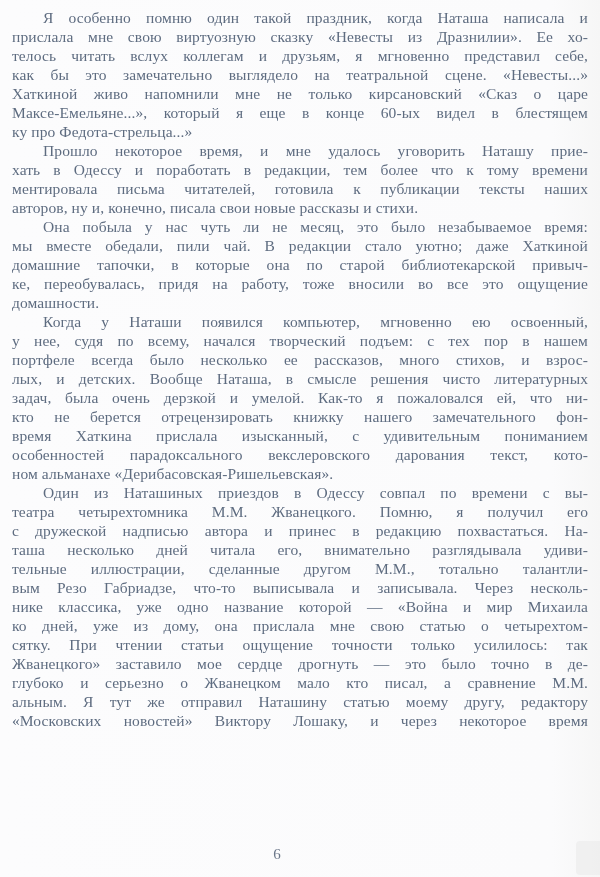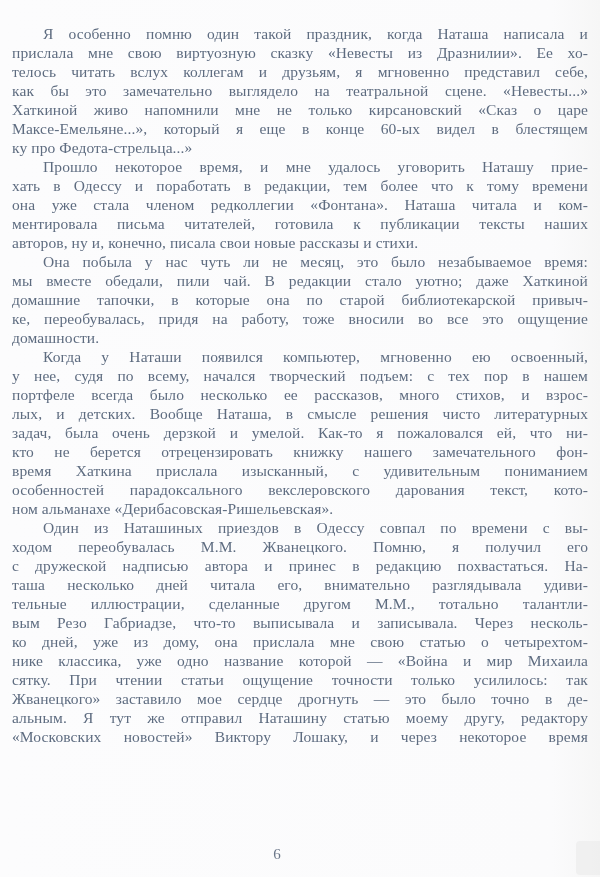--- a/index.html
+++ b/index.html
@@ -17,21 +17,21 @@
     width: 600px;
     height: 877px;
     background: linear-gradient(to right, #fcfcfd 0%, #fbfbfc 92%, #f6f6f6 100%);
     font-family: "Liberation Serif", "DejaVu Serif", serif;
     color: #5e6c80;
     overflow: hidden;
   }
   .text-block {
     position: absolute;
     left: 12px;
-    top: 24px;
+    top: 8px;
     width: 576px;
   }
   .line {
     font-size: 15.5px;
     line-height: 19px;
     height: 19px;
     letter-spacing: 0.1px;
     text-align: justify;
     text-align-last: justify;
     overflow: hidden;
@@ -71,45 +71,45 @@
   <div class="text-block">
       <div class="line first">Я особенно помню один такой праздник, когда Наташа написала и</div>
       <div class="line">прислала мне свою виртуозную сказку «Невесты из Дразнилии». Ее хо-</div>
       <div class="line">телось читать вслух коллегам и друзьям, я мгновенно представил себе,</div>
       <div class="line">как бы это замечательно выглядело на театральной сцене. «Невесты...»</div>
       <div class="line">Хаткиной живо напомнили мне не только кирсановский «Сказ о царе</div>
       <div class="line">Максе-Емельяне...», который я еще в конце 60-ых видел в блестящем</div>
       <div class="line lastline">ку про Федота-стрельца...»</div>
       <div class="line first">Прошло некоторое время, и мне удалось уговорить Наташу прие-</div>
       <div class="line">хать в Одессу и поработать в редакции, тем более что к тому времени</div>
-      <div class="line">она уже стала членом редколлегии «Фонтана». Наташа читала и ком-</div>
       <div class="line">ментировала письма читателей, готовила к публикации тексты наших</div>
       <div class="line lastline">авторов, ну и, конечно, писала свои новые рассказы и стихи.</div>
       <div class="line first">Она побыла у нас чуть ли не месяц, это было незабываемое время:</div>
       <div class="line">мы вместе обедали, пили чай. В редакции стало уютно; даже Хаткиной</div>
       <div class="line">домашние тапочки, в которые она по старой библиотекарской привыч-</div>
       <div class="line">ке, переобувалась, придя на работу, тоже вносили во все это ощущение</div>
       <div class="line lastline">домашности.</div>
       <div class="line first">Когда у Наташи появился компьютер, мгновенно ею освоенный,</div>
       <div class="line">у нее, судя по всему, начался творческий подъем: с тех пор в нашем</div>
       <div class="line">портфеле всегда было несколько ее рассказов, много стихов, и взрос-</div>
       <div class="line">лых, и детских. Вообще Наташа, в смысле решения чисто литературных</div>
       <div class="line">задач, была очень дерзкой и умелой. Как-то я пожаловался ей, что ни-</div>
       <div class="line">кто не берется отрецензировать книжку нашего замечательного фон-</div>
       <div class="line">время Хаткина прислала изысканный, с удивительным пониманием</div>
       <div class="line">особенностей парадоксального векслеровского дарования текст, кото-</div>
       <div class="line lastline">ном альманахе «Дерибасовская-Ришельевская».</div>
       <div class="line first">Один из Наташиных приездов в Одессу совпал по времени с вы-</div>
-      <div class="line">ходом переобувалась М.М. Жванецкого. Помню, я получил его</div>
+      <div class="line">театра четырехтомника М.М. Жванецкого. Помню, я получил его</div>
       <div class="line">с дружеской надписью автора и принес в редакцию похвастаться. На-</div>
       <div class="line">таша несколько дней читала его, внимательно разглядывала удиви-</div>
       <div class="line">тельные иллюстрации, сделанные другом М.М., тотально талантли-</div>
       <div class="line">вым Резо Габриадзе, что-то выписывала и записывала. Через несколь-</div>
+      <div class="line">нике классика, уже одно название которой — «Война и мир Михаила</div>
       <div class="line">ко дней, уже из дому, она прислала мне свою статью о четырехтом-</div>
-      <div class="line">нике классика, уже одно название которой — «Война и мир Михаила</div>
       <div class="line">сятку. При чтении статьи ощущение точности только усилилось: так</div>
       <div class="line">Жванецкого» заставило мое сердце дрогнуть — это было точно в де-</div>
+      <div class="line">глубоко и серьезно о Жванецком мало кто писал, а сравнение М.М.</div>
       <div class="line">альным. Я тут же отправил Наташину статью моему другу, редактору</div>
       <div class="line">«Московских новостей» Виктору Лошаку, и через некоторое время</div>
     </div>
   <div class="page-number">6</div>
   <div class="scan-corner"></div>
 </div>
 
 </body></html>

